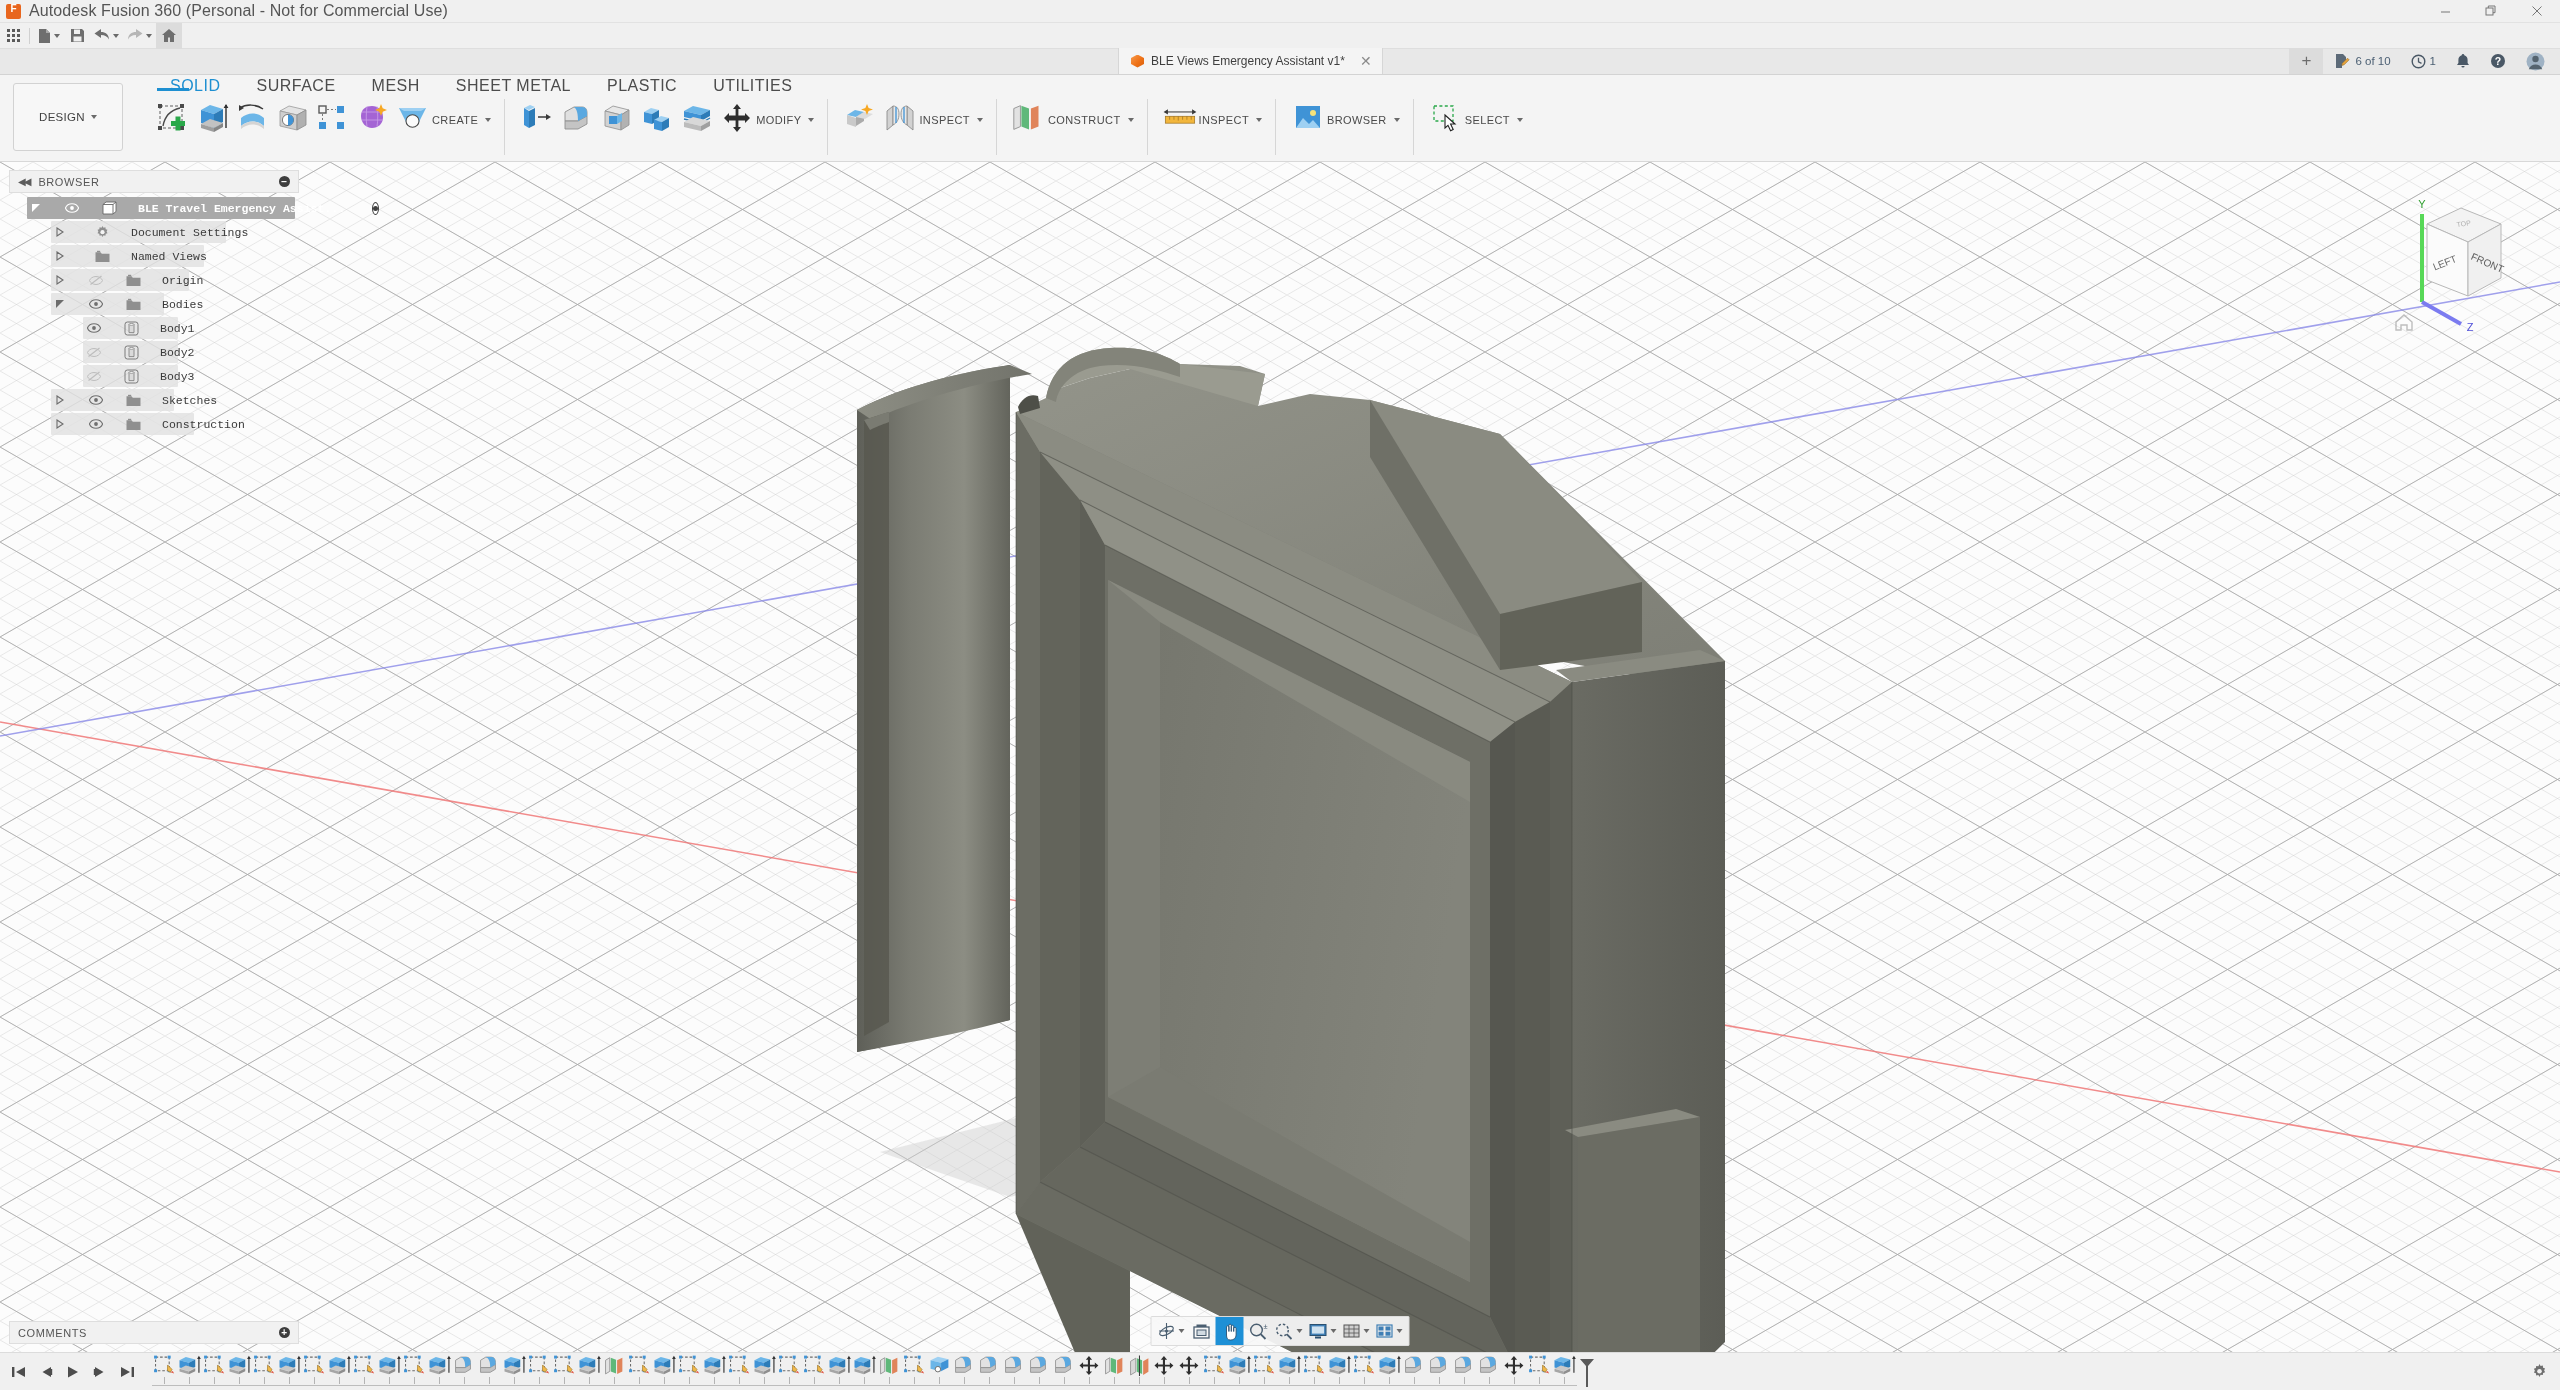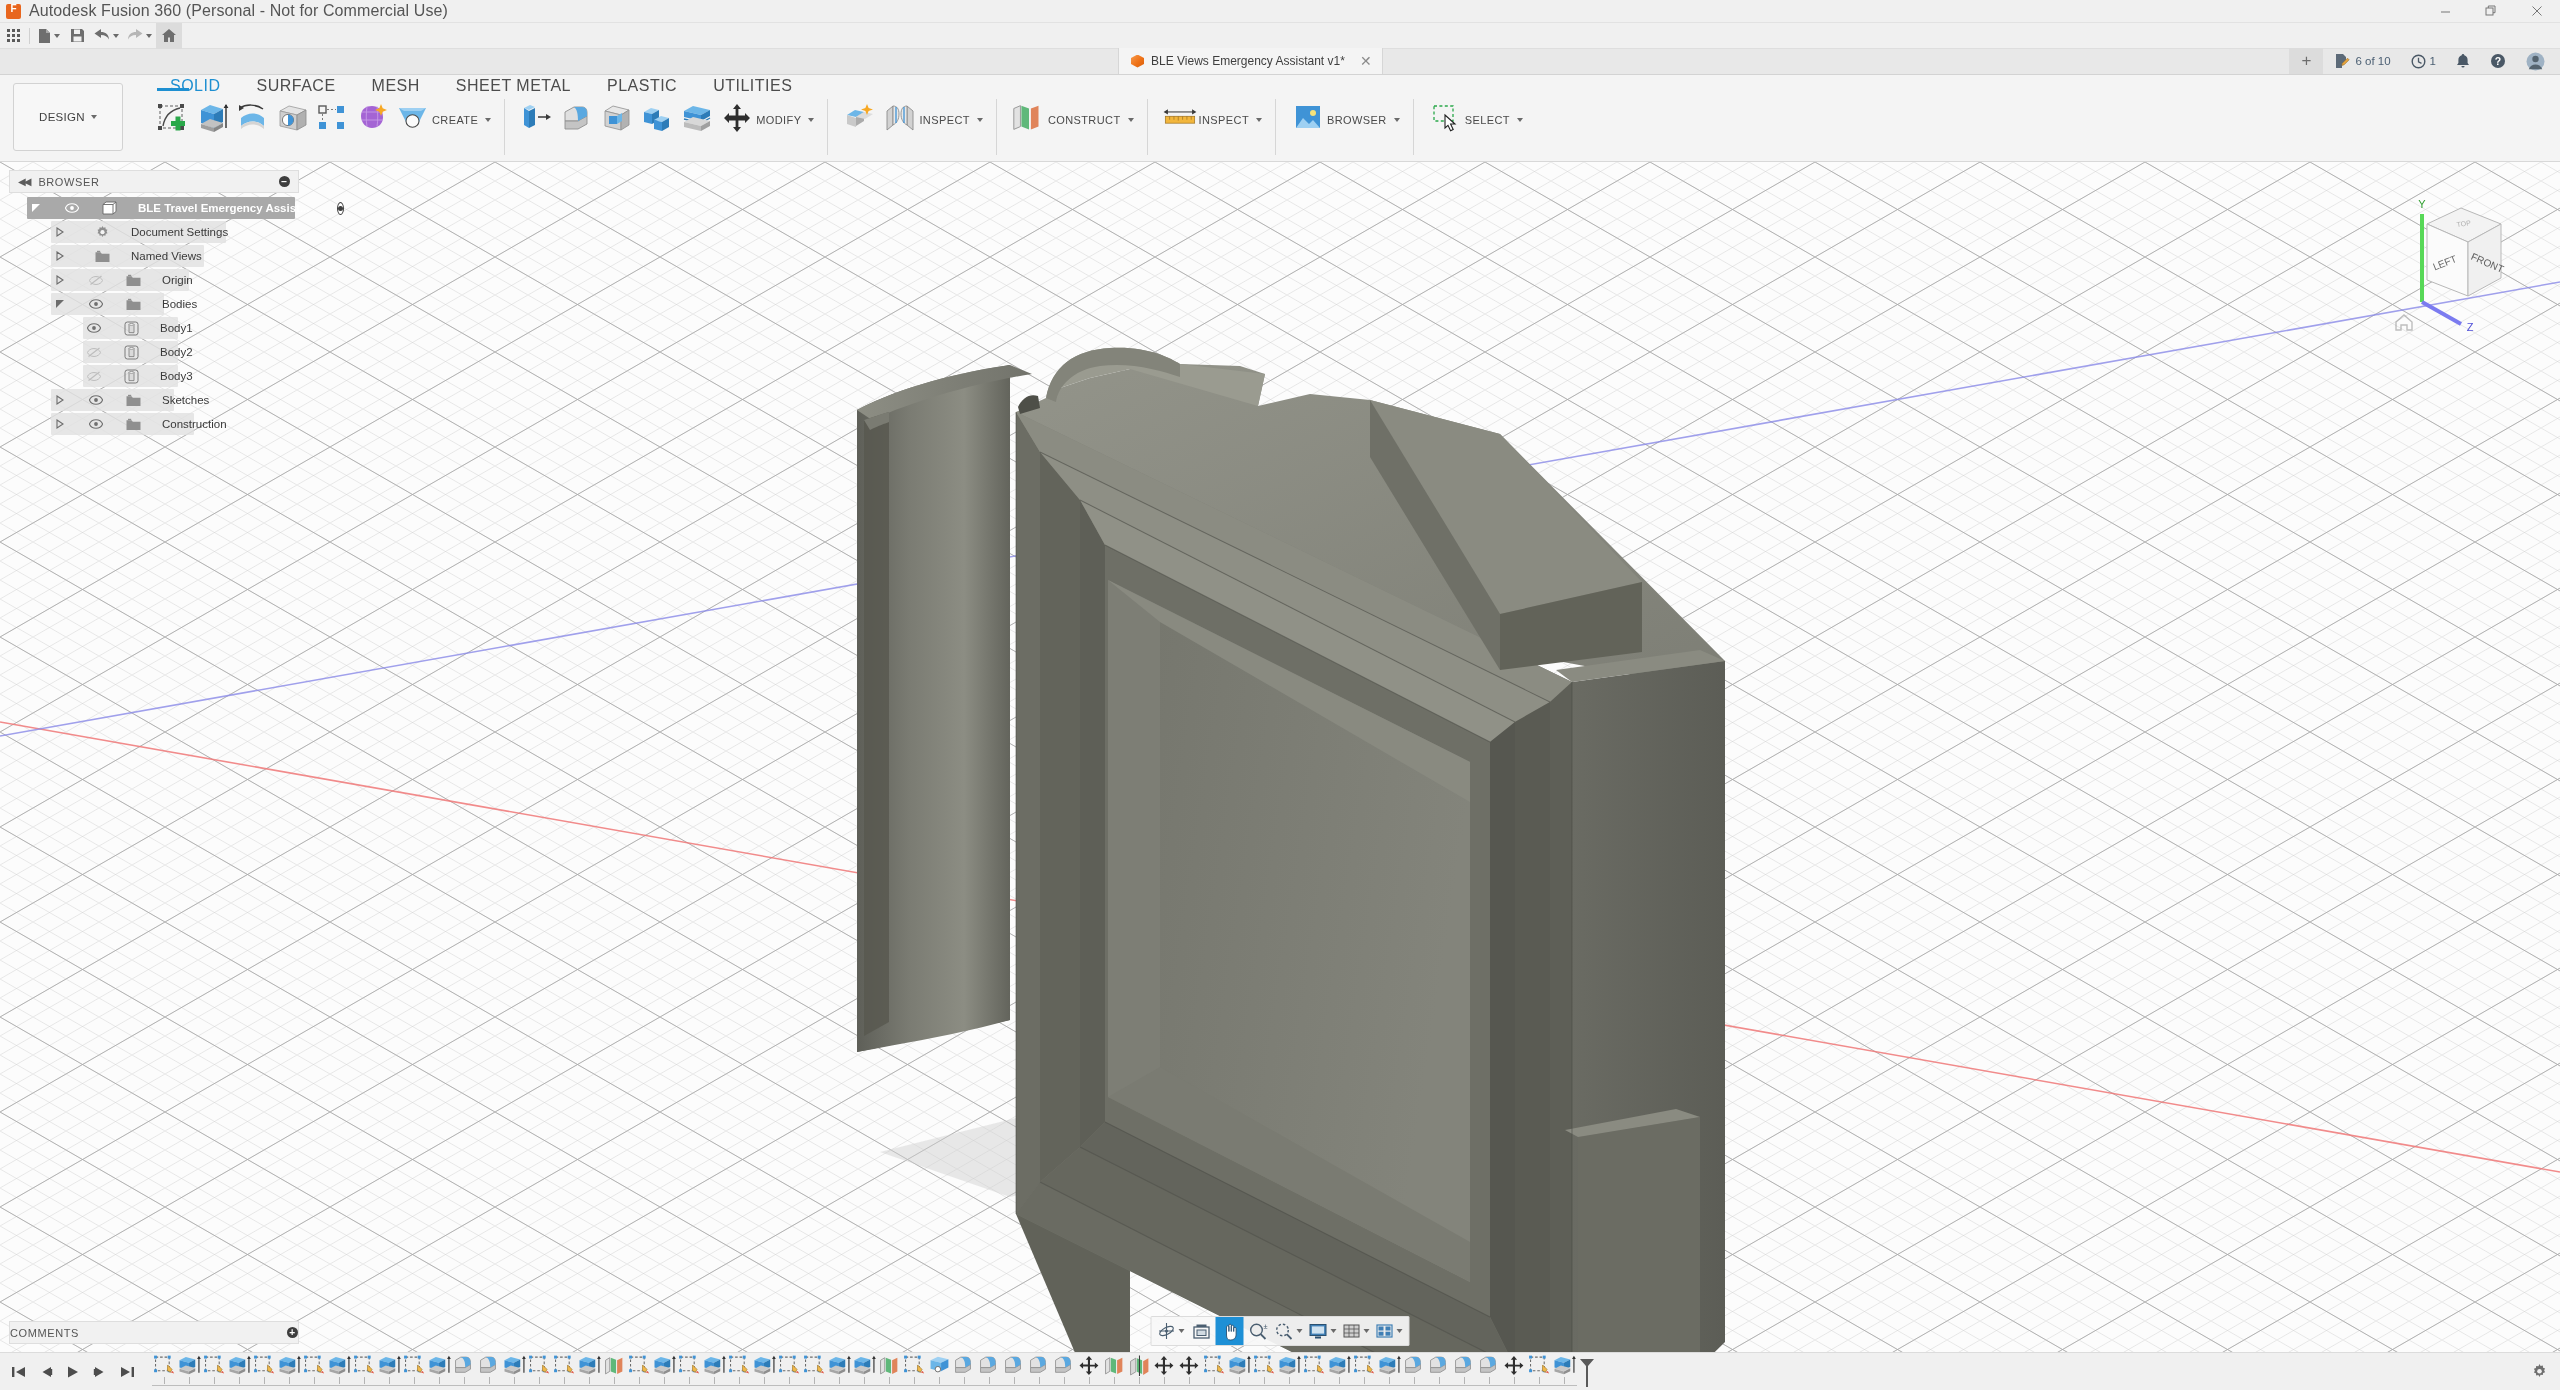--- a/index.html
+++ b/index.html
@@ -119,20 +119,21 @@
   .browser-hd .dot-btn { margin-left: auto; }
   .dot-btn {
     width: 11px; height: 11px; border-radius: 50%; background: #3d3d3d;
     display: flex; align-items: center; justify-content: center; color: #fff;
     font-size: 10px; line-height: 1; font-weight: bold;
   }
   .tree { padding-top: 3px; }
   .trow {
     display: flex; align-items: center; height: 24px; gap: 20px; position: relative;
     padding-right: 4px;
+    font-family: Liberation Mono, monospace;
   }
   .trow .rowbg {
     position: absolute; left: 0; top: 1px; bottom: 1px; border-radius: 1px;
     background: rgba(225,225,225,.82); z-index: 0;
   }
   .trow.selected .rowbg { background: #a9a9a9; }
   .trow > * { position: relative; z-index: 1; }
   .tw-arrow { width: 14px; display: flex; align-items: center; justify-content: center; flex: none; }
   .eye { width: 18px; display: flex; align-items: center; justify-content: center; flex: none; }
   .tnodeicon { width: 17px; height: 15px; flex: none; display: flex; align-items: center; justify-content: center; }
@@ -156,21 +157,21 @@
   .navbtn {
     height: 28px; min-width: 28px; display: flex; align-items: center; justify-content: center;
     padding: 0 3px; color: #4a5e70;
   }
   .navbtn.active { background: #1e90d6; }
 
   
   .comments {
     position: absolute; left: 9px; bottom: 8px; width: 290px; height: 23px;
     background: #f1f1f1; border: 1px solid #dedede; display: flex; align-items: center;
-    padding: 0 0; z-index: 12; font-size: 11px; color: #555; letter-spacing: .6px;
+    padding: 0 8px; z-index: 12; font-size: 11px; color: #555; letter-spacing: .6px;
   }
   .comments .dot-btn { margin-left: auto; }
 
   
   .timeline {
     height: 38px; background: #f0f0f0; border-top: 1px solid #dcdcdc; flex: none;
     display: flex; align-items: center; padding: 0 8px; position: relative;
   }
   .tl-playback { display: flex; align-items: center; gap: 5px; padding-right: 14px; }
   .tlbtn { width: 22px; height: 24px; display: flex; align-items: center; justify-content: center; color: #4d4d4d; }

